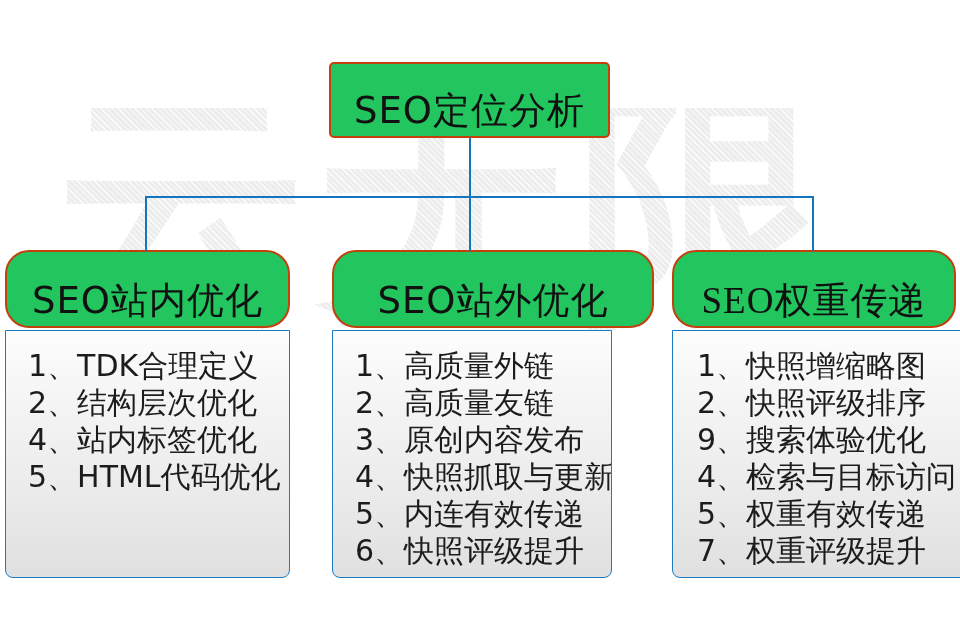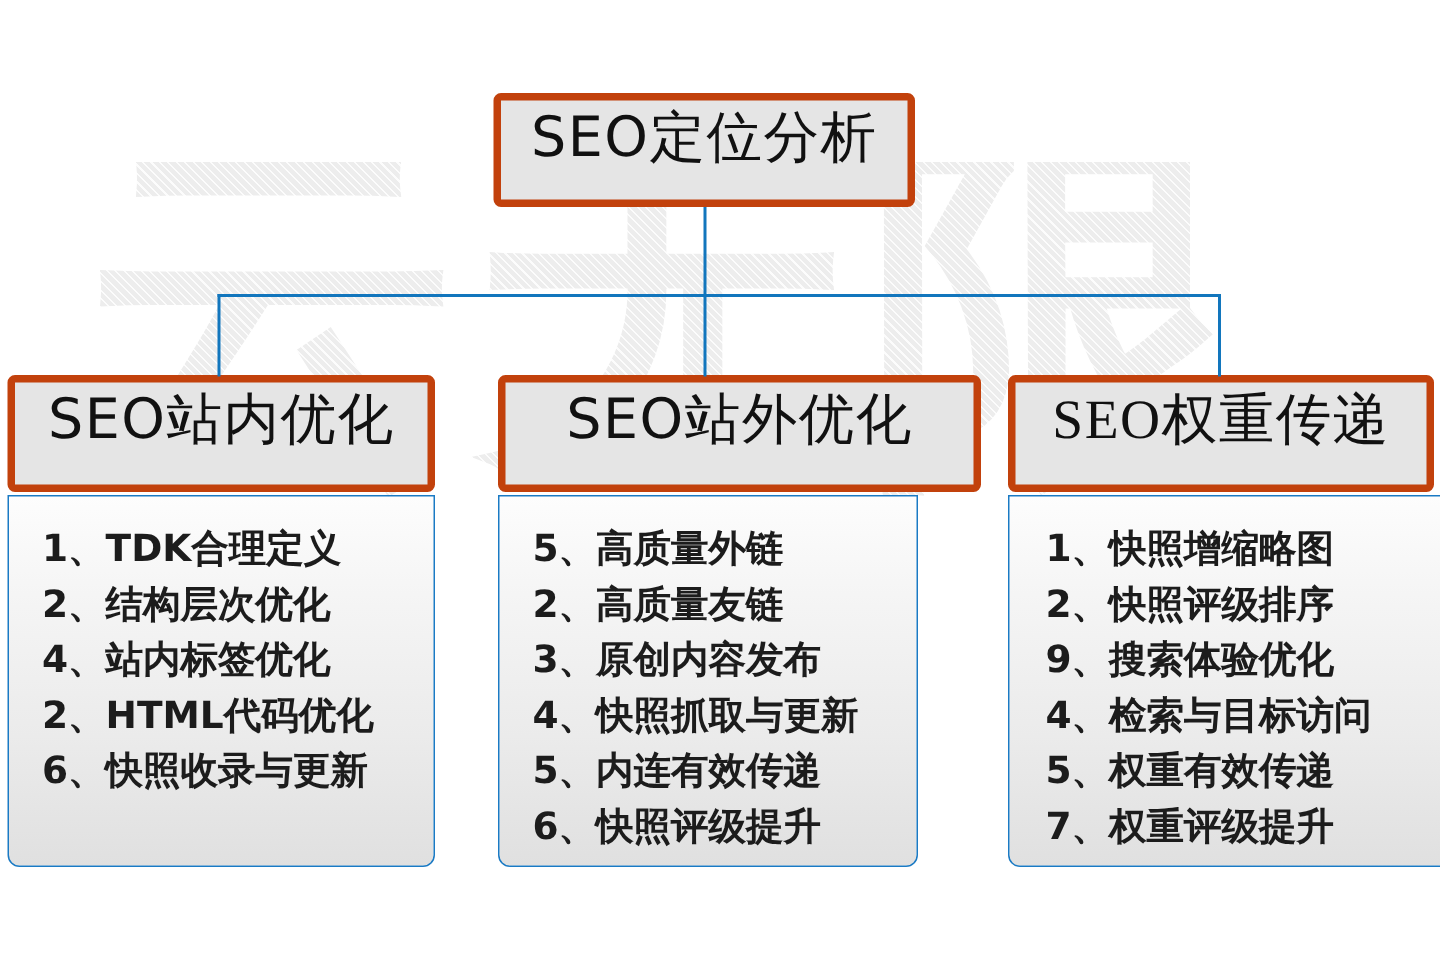--- a/index.html
+++ b/index.html
@@ -57,65 +57,66 @@
 
   
   .conn {
     position: absolute;
     background: #1276bd;
     z-index: 1;
   }
   .node-head {
     position: absolute;
     box-sizing: border-box;
-    border: 5px solid #c2410c;
+    border: 2px solid #c2410c;
     border-radius: 5px;
-    background: #e5e5e5;
+    background: #22c55e;
     display: flex;
-    align-items: flex-start;
+    align-items: flex-end;
     justify-content: center;
     color: #111111;
     font-weight: 400;
   }
   .node-body {
     position: absolute;
     box-sizing: border-box;
     border: 1px solid #1a7ac4;
     border-radius: 0 0 8px 8px;
     background: linear-gradient(to bottom, #fdfdfd 0%, #f4f4f4 30%, #ebebeb 65%, #e0e0e0 100%);
     overflow: hidden;
   }
   .node-body ol {
     list-style: none;
     margin: 0;
     padding: 16px 0 0 0;
   }
   .node-body li {
-    font-size: 25px;
+    font-size: 30px;
     line-height: 37px;
     color: #1c1c1c;
     white-space: nowrap;
-    font-weight: 700;
+    font-weight: 400;
   }
 
   
   #root-box {
     left: 329px;
     top: 62px;
     width: 281px;
     height: 76px;
     font-size: 37px;
     letter-spacing: 1px;
   }
 
   
   .col-head {
     height: 78px;
     font-size: 37px;
     letter-spacing: 1px;
+    border-radius: 24px;
   }
   #head-0 { left: 5px;   top: 250px; width: 285px; }
   #head-1 { left: 332px; top: 250px; width: 322px; }
   #head-2 { left: 672px; top: 250px; width: 284px; font-family: Liberation Serif, serif; }
 
   
   #body-0 { left: 5px;   top: 330px; width: 285px; height: 248px; }
   #body-1 { left: 332px; top: 330px; width: 280px; height: 248px; }
   #body-2 { left: 672px; top: 330px; width: 322px; height: 248px; }
 
@@ -144,31 +145,30 @@
   </div>
 
   <div class="node-head col-head" id="head-0">
     <span>SEO站内优化</span>
   </div>
   <div class="node-body" id="body-0">
     <ol>
       <li>1、TDK合理定义</li>
       <li>2、结构层次优化</li>
       <li>4、站内标签优化</li>
-      <li>2、HTML代码优化</li>
-      <li>6、快照收录与更新</li>
+      <li>5、HTML代码优化</li>
     </ol>
   </div>
 
   <div class="node-head col-head" id="head-1">
     <span>SEO站外优化</span>
   </div>
   <div class="node-body" id="body-1">
     <ol>
-      <li>5、高质量外链</li>
+      <li>1、高质量外链</li>
       <li>2、高质量友链</li>
       <li>3、原创内容发布</li>
       <li>4、快照抓取与更新</li>
       <li>5、内连有效传递</li>
       <li>6、快照评级提升</li>
     </ol>
   </div>
 
   <div class="node-head col-head" id="head-2">
     <span>SEO权重传递</span>

